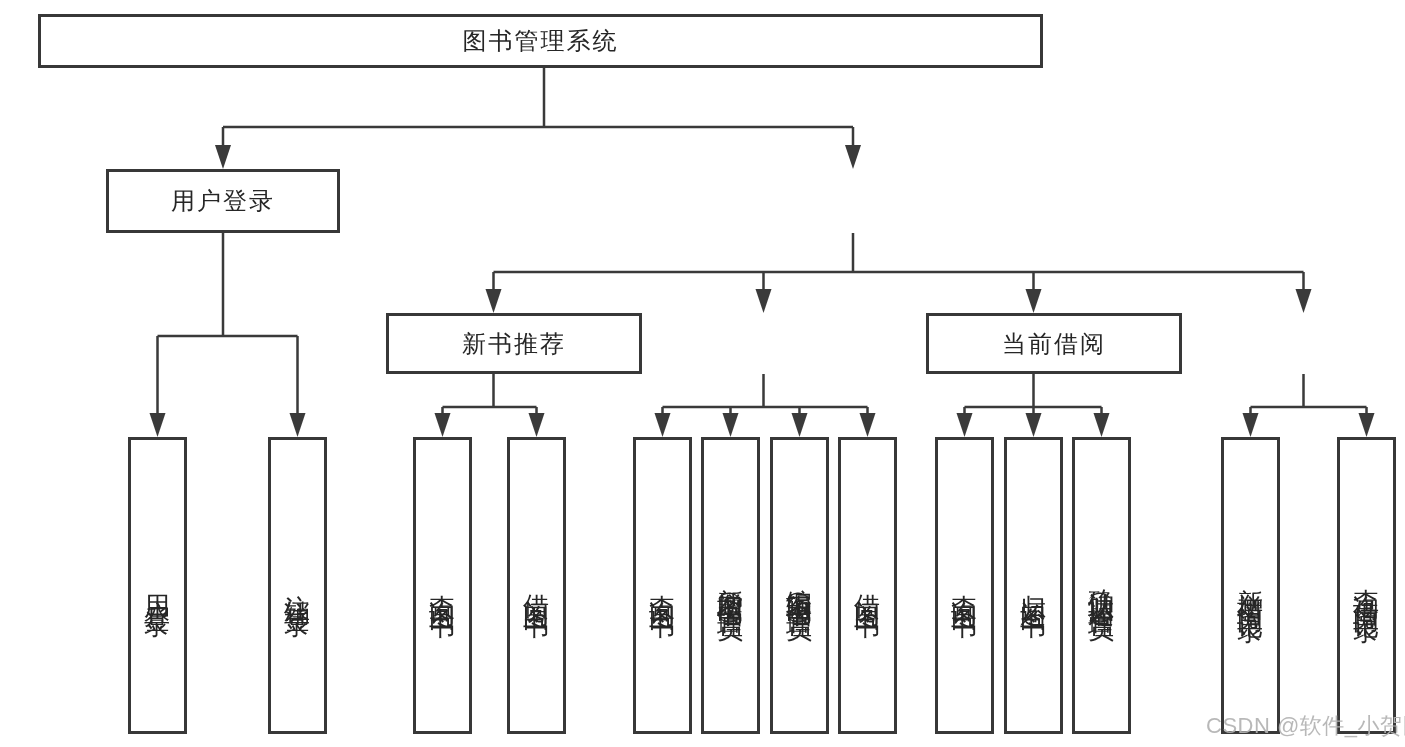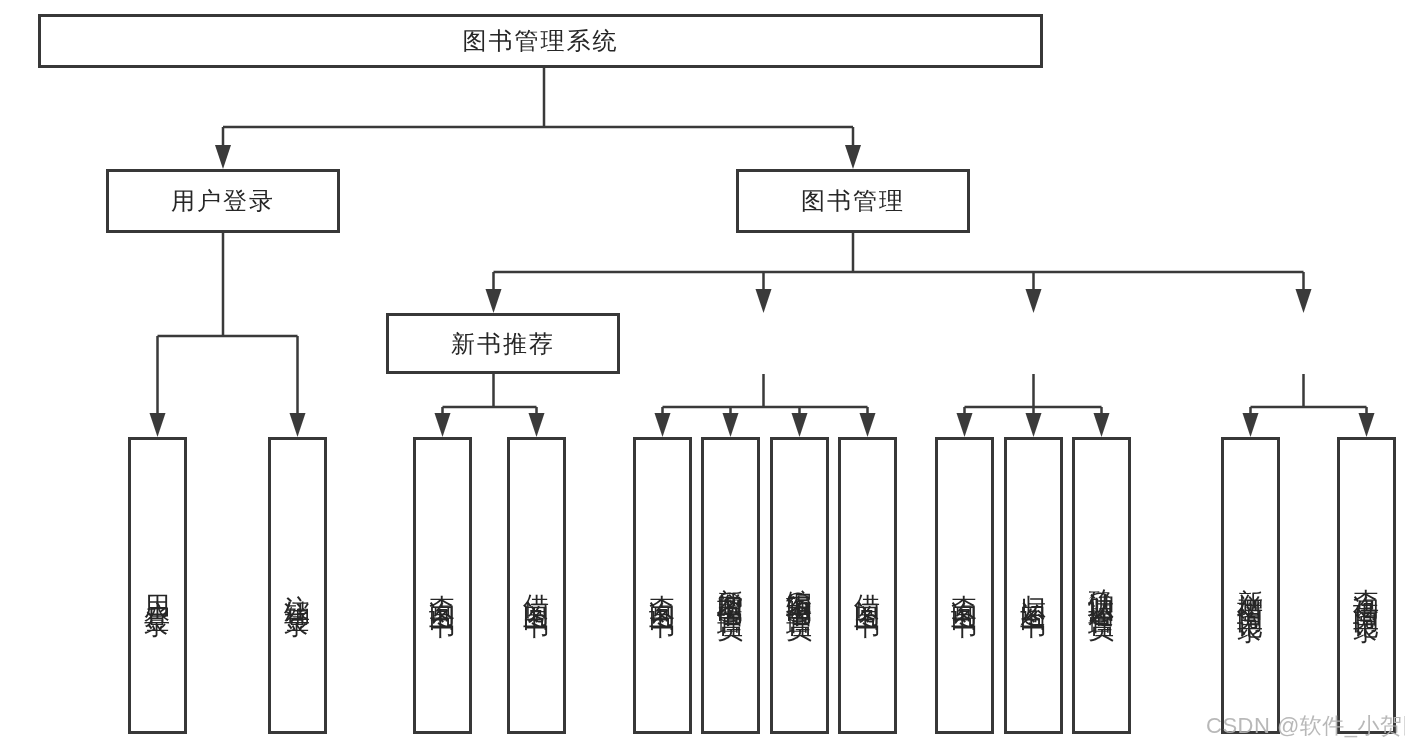--- a/index.html
+++ b/index.html
@@ -26,21 +26,21 @@
     position:absolute;
     box-sizing:border-box;
     background:var(--bg);
     border:3px solid var(--border);
     display:flex;align-items:center;justify-content:center;
     z-index:2;
   }
   .hbox{font-size:24px;letter-spacing:2px;white-space:nowrap;}
   .root{left:14px;top:14px;width:1005px;height:54px;}
   .lvl2{top:169px;width:234px;height:64px;}
-  .lvl3{top:313px;width:234px;height:61px;}
+  .lvl3{top:313px;width:256px;height:61px;}
   .leaf{
     top:437px;width:59px;height:297px;
     writing-mode:vertical-rl;
     font-size:26px;letter-spacing:6px;line-height:1;
   }
   .leaf.tight{letter-spacing:4px;}
   .watermark{
     position:absolute;left:1182px;top:711px;z-index:3;
     font-size:22px;letter-spacing:0.5px;
     color:var(--wm);opacity:0.92;white-space:nowrap;
@@ -79,23 +79,23 @@
         <polygon points="1001.5,413 1017.5,413 1009.5,437"></polygon>
         <polygon points="1069.5,413 1085.5,413 1077.5,437"></polygon>
         <polygon points="1218.5,413 1234.5,413 1226.5,437"></polygon>
         <polygon points="1334.5,413 1350.5,413 1342.5,437"></polygon>
       </g>
   </svg>
 
   <div class="box root hbox">图书管理系统</div>
 
   <div class="box lvl2 hbox" style="left:82px">用户登录</div>
-  <div class="box lvl2 hbox" style="left:712px">图书管理</div>
 
   <div class="box lvl3 hbox" style="left:362px">新书推荐</div>
+  <div class="box lvl3 hbox" style="left:902px">当前借阅</div>
 
   <div class="box leaf" style="left:104px">用户登录</div>
   <div class="box leaf" style="left:244px">注销登录</div>
 
   <div class="box leaf" style="left:389px">查询图书</div>
   <div class="box leaf" style="left:483px">借阅图书</div>
 
   <div class="box leaf" style="left:609px">查询图书</div>
   <div class="box leaf tight" style="left:677px">新增图书（管理员）</div>
   <div class="box leaf tight" style="left:746px">编辑图书（管理员）</div>

